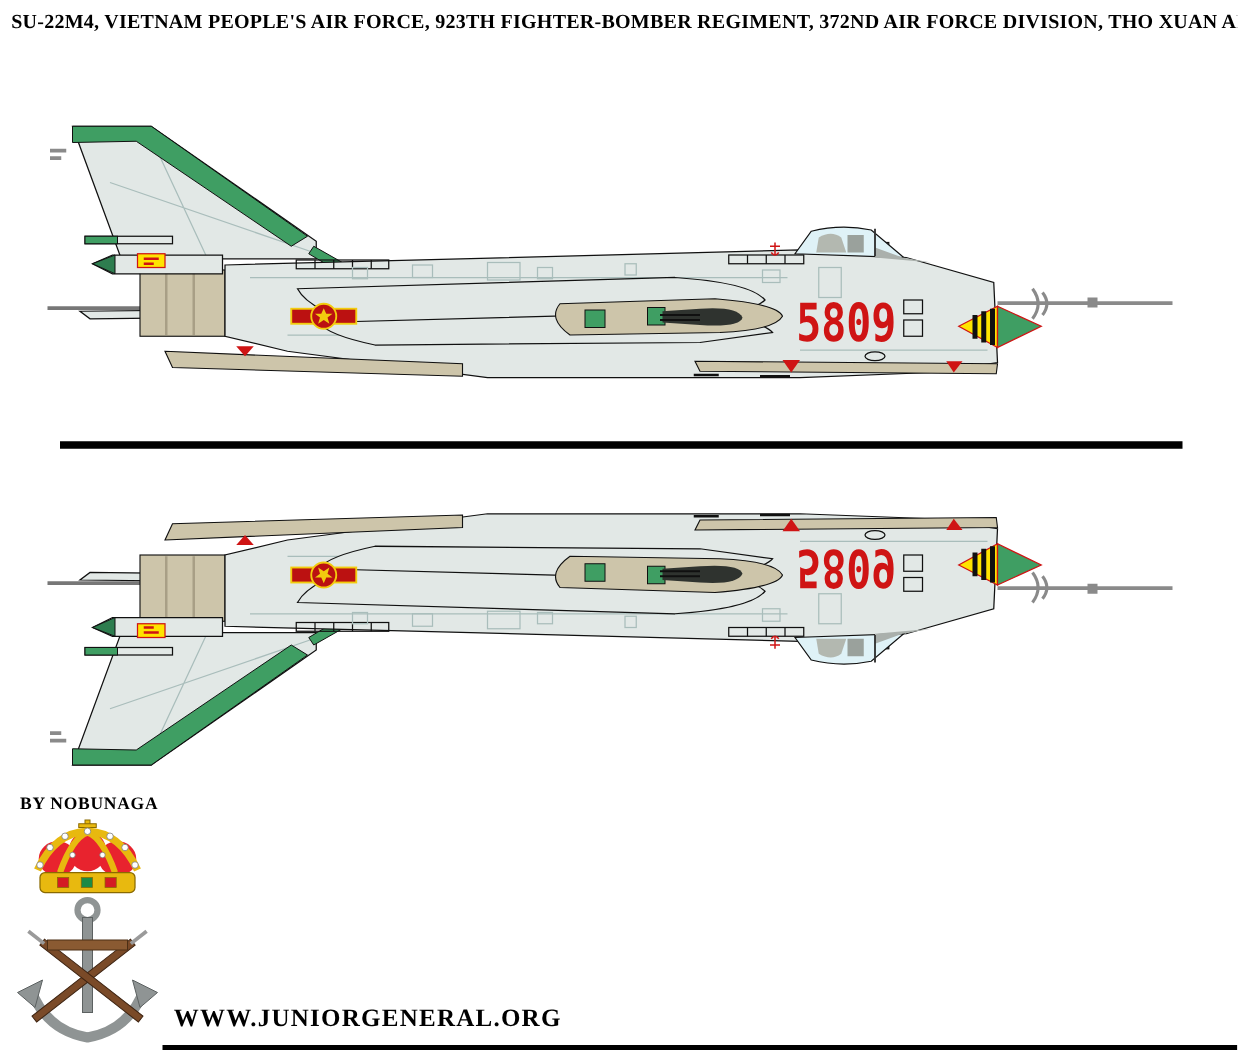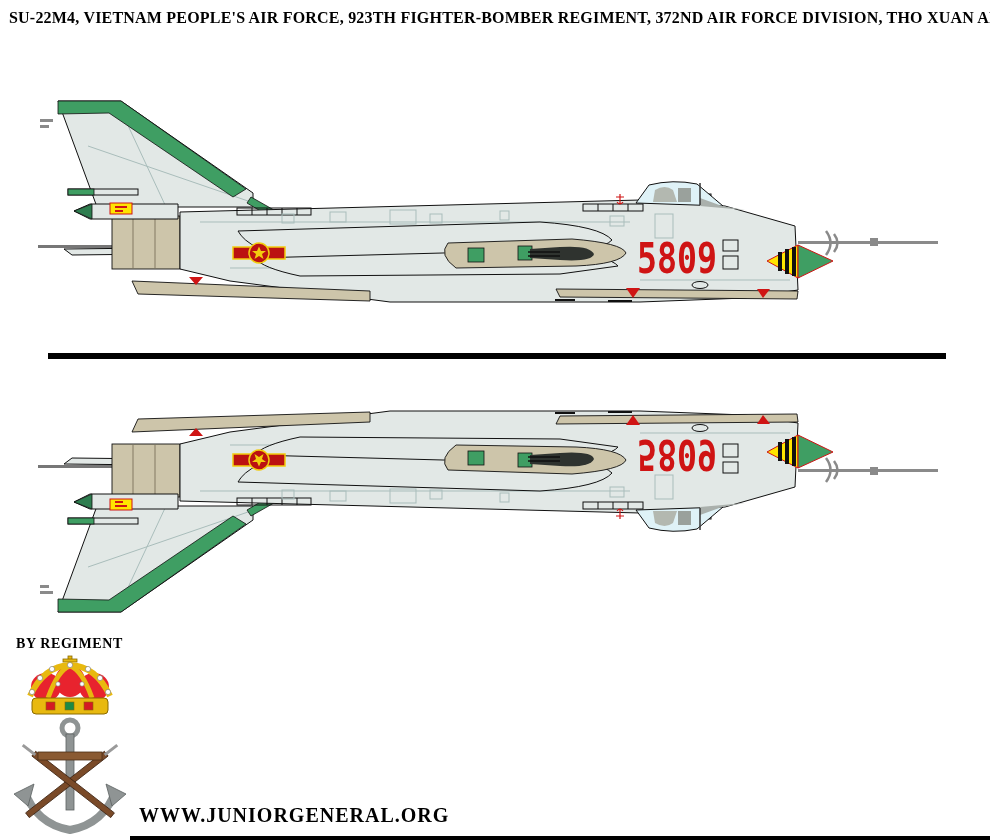--- a/index.html
+++ b/index.html
@@ -143,21 +143,21 @@
         <path d="M826,231 q9,12 0,24 M834,234 q7,9 0,18" stroke="var(--c-boom_gray,#8a8a8a)" stroke-width="2.5" fill="none"></path>
         <rect class="boom" x="870" y="238" width="8" height="8"></rect>
       </g>
     </g>
 
     <use href="#plane" transform="translate(0,713) scale(1,-1)"></use>
   </svg>
 
   <div class="divider"></div>
 
-  <div class="credit">BY REGIMENT</div>
+  <div class="credit">BY NOBUNAGA</div>
 
   <svg style="left:8px;top:654px;" width="124" height="184" viewBox="0 0 124 184">
     <g>
       <rect x="60" y="2" width="4" height="10" fill="#e8b90f" stroke="#8a6a00" stroke-width="0.8"></rect>
       <rect x="55" y="5" width="14" height="3" fill="#e8b90f" stroke="#8a6a00" stroke-width="0.8"></rect>
       <ellipse cx="38" cy="33" rx="15" ry="14" fill="#e8232e"></ellipse>
       <ellipse cx="86" cy="33" rx="15" ry="14" fill="#e8232e"></ellipse>
       <ellipse cx="62" cy="27" rx="15" ry="16" fill="#e8232e"></ellipse>
       <path d="M22,42 Q36,12 62,11 Q88,12 102,42" fill="none" stroke="#e8b90f" stroke-width="6"></path>
       <path d="M40,44 Q50,16 62,12 M84,44 Q74,16 62,12" fill="none" stroke="#e8b90f" stroke-width="5"></path>

